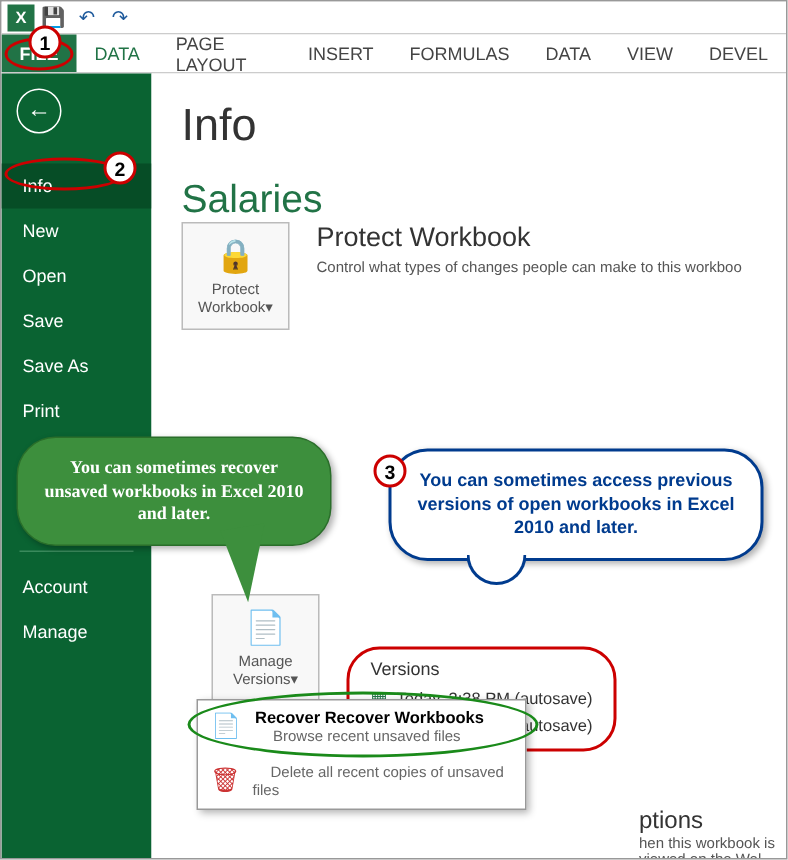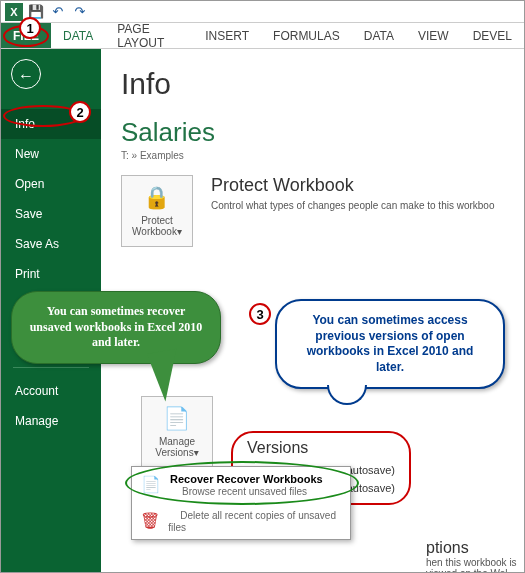--- a/index.html
+++ b/index.html
@@ -25,34 +25,34 @@
 .doc-title { color: #217346; font-size: 26px; font-weight: 400; }
 .doc-path { font-size: 10px; color: #666; margin-top: 2px; margin-bottom: 14px; }
 
 .row { display: flex; gap: 18px; }
 .tile { width: 72px; height: 72px; border: 1px solid #bbb; display: flex; flex-direction: column; align-items: center; justify-content: center; font-size: 10px; color: #555; text-align: center; cursor: pointer; background: #f8f8f8; }
 .tile-icon { font-size: 22px; margin-bottom: 4px; }
 .section-title { font-size: 18px; color: #333; margin-bottom: 4px; }
 .section-sub { font-size: 10px; color: #555; }
 
 .versions-box { border: 2px solid #c00; border-radius: 22px; padding: 6px 14px; margin-top: 30px; display: inline-block; }
-.ver-title { font-size: 16px; color: #333; margin-bottom: 4px; }
+.ver-title { font-size: 12px; color: #333; margin-bottom: 4px; }
 .ver-item { display: flex; align-items: center; gap: 6px; font-size: 11px; color: #333; padding: 2px 0; }
 .ver-icon { color: #217346; font-size: 12px; }
 
 .menu-pop { position: absolute; left: 130px; top: 465px; width: 220px; background: #fff; border: 1px solid #999; box-shadow: 2px 2px 5px rgba(0,0,0,.3); }
 .menu-item { display: flex; gap: 8px; padding: 6px 8px; font-size: 11px; cursor: pointer; }
 .menu-item.oval { position: relative; }
 .menu-item .mi-icon { width: 22px; height: 22px; display: flex; align-items: center; justify-content: center; font-size: 16px; }
 .menu-item .mi-text b { font-weight: bold; display: block; }
 .menu-item .mi-text span { color: #666; font-size: 10px; margin-left: 12px; }
 
 .callout { position: absolute; border-radius: 26px; padding: 12px 16px; font-size: 12px; text-align: center; font-weight: bold; line-height: 1.3; box-shadow: 2px 2px 4px rgba(0,0,0,.3); }
 .callout.green { background: #3d8f3d; color: #fff; border: 1px solid #2a6e2a; left: 10px; top: 290px; width: 210px; font-family: Liberation Serif, serif; }
-.callout.white { background: #fff; color: #003b8e; border: 2px solid #003b8e; left: 274px; top: 298px; width: 230px; }
+.callout.white { background: #fff; color: #003b8e; border: 2px solid #003b8e; left: 258px; top: 298px; width: 250px; }
 .tail { position: absolute; width: 0; height: 0; }
 .tail.green { left: 150px; top: 350px; border-left: 10px solid transparent; border-right: 20px solid transparent; border-top: 50px solid #3d8f3d; transform: rotate(-10deg); }
 .callout.white .tail-scallop { position: absolute; left: 50px; bottom: -18px; width: 40px; height: 20px; background: #fff; border: 2px solid #003b8e; border-top: none; border-radius: 0 0 20px 20px; }
 
 .num-circle { position: absolute; width: 22px; height: 22px; border: 2px solid #c00; border-radius: 50%; background: #fff; display: flex; align-items: center; justify-content: center; font-weight: bold; font-size: 13px; color: #000; z-index: 50; }
 .red-oval { position: absolute; border: 2px solid #c00; border-radius: 50%; pointer-events: none; }
 .green-oval { position: absolute; border: 2px solid #1a8a1a; border-radius: 50%; pointer-events: none; }
 
 .options-peek { position: absolute; left: 325px; top: 490px; font-size: 11px; }
 .options-peek .pt { font-size: 16px; color: #333; }
@@ -96,21 +96,20 @@
     <div style="height:40px"></div>
     <div class="side-item">Close</div>
     <div class="side-sep"></div>
     <div class="side-item">Account</div>
     <div class="side-item">Manage</div>
   </div>
 
   <div class="content">
     <div class="h1">Info</div>
     <div class="doc-title">Salaries</div>
-    <div class="doc-path">T: » Examples</div>
 
     <div class="row">
       <div class="tile">
         <div class="tile-icon" style="color:#d4a017">🔒</div>
         <div>Protect Workbook▾</div>
       </div>
       <div>
         <div class="section-title">Protect Workbook</div>
         <div class="section-sub">Control what types of changes people can make to this workboo</div>
       </div>

